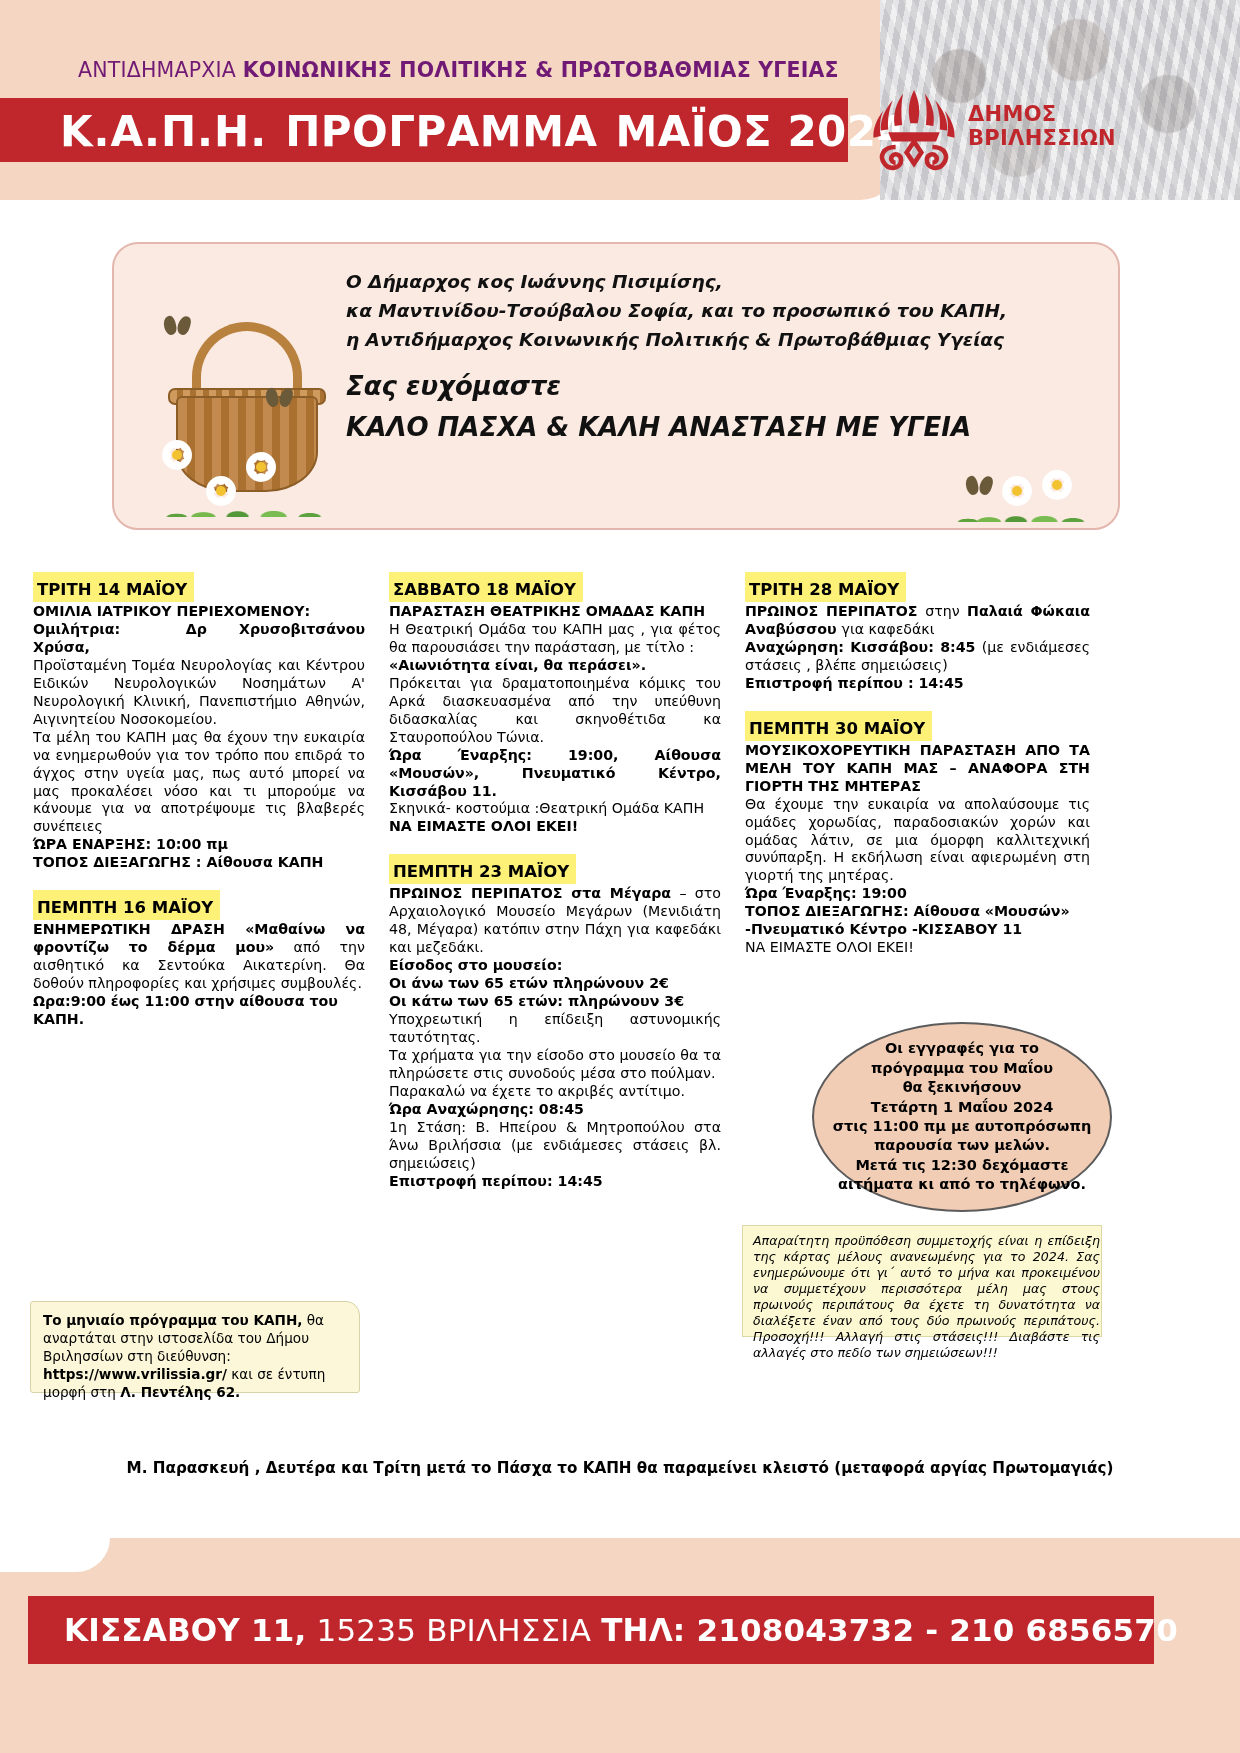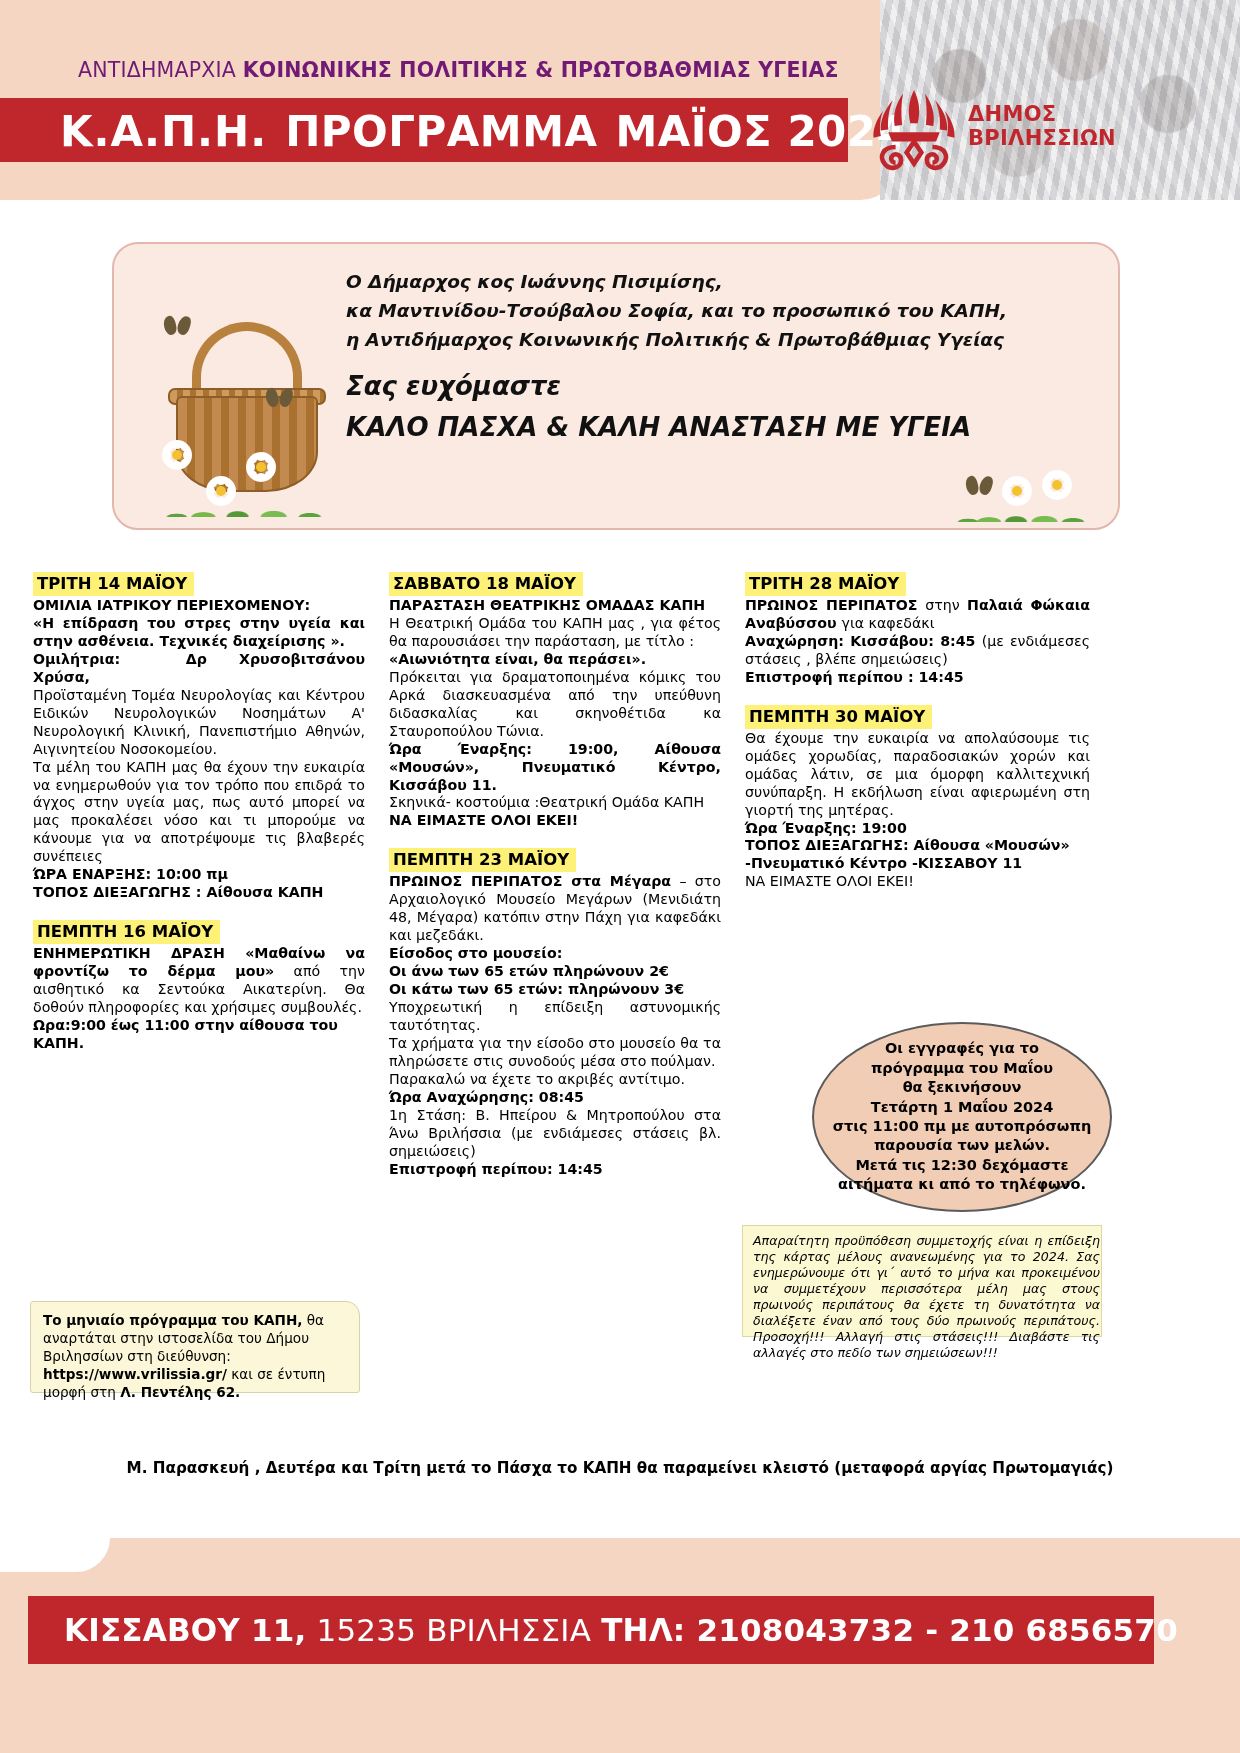--- a/index.html
+++ b/index.html
@@ -133,21 +133,21 @@
 
   
   .cols { position:absolute; left:0; top:572px; width:1240px; }
   .col { position:absolute; top:0; }
   .col1 { left:33px;  width:332px; }
   .col2 { left:389px; width:332px; }
   .col3 { left:745px; width:345px; }
 
   .daybar {
     display:inline-block; background:#fdf178; color:#000;
-    font-weight:bold; font-size:16.5px; padding:2px 7px 3px 4px;
+    font-weight:bold; font-size:16.5px; padding:8px 7px 3px 4px;
     margin-bottom:1px;
   }
   .p  { font-size:14.2px; line-height:1.265; color:#000; text-align:justify; margin:0; }
   .pb { font-weight:bold; }
   .pi { }
   .nowrap-left { text-align:left; }
   .gap-md { height:18px; }
 
   
   .note-box {
@@ -275,21 +275,20 @@
   </div>
 </div>
 
 <div class="cols">
 
   <div class="col col1">
 
     <div>
       <div class="daybar">ΤΡΙΤΗ 14 ΜΑΪΟΥ</div>
       <p class="p pb nowrap-left">ΟΜΙΛΙΑ ΙΑΤΡΙΚΟΥ ΠΕΡΙΕΧΟΜΕΝΟΥ:</p>
-      <p class="p pb">«Η επίδραση του στρες στην υγεία και στην ασθένεια. Τεχνικές διαχείρισης ».</p>
       <p class="p">
         <span class="pb">Ομιλήτρια:</span>
         <span class="pb" style="padding-left:34px;">Δρ Χρυσοβιτσάνου Χρύσα,</span>
       </p>
       <p class="p">Προϊσταμένη Τομέα Νευρολογίας και Κέντρου Ειδικών Νευρολογικών Νοσημάτων Α' Νευρολογική Κλινική, Πανεπιστήμιο Αθηνών, Αιγινητείου Νοσοκομείου.</p>
       <p class="p pi">Τα μέλη του ΚΑΠΗ μας θα έχουν την ευκαιρία να ενημερωθούν για τον τρόπο που επιδρά το άγχος στην υγεία μας, πως αυτό μπορεί να μας προκαλέσει νόσο και τι μπορούμε να κάνουμε για να αποτρέψουμε τις  βλαβερές συνέπειες</p>
       <p class="p pb nowrap-left">ΏΡΑ ΕΝΑΡΞΗΣ: 10:00 πμ</p>
       <p class="p pb nowrap-left">ΤΟΠΟΣ ΔΙΕΞΑΓΩΓΗΣ : Αίθουσα ΚΑΠΗ</p>
     </div>
 
@@ -348,20 +347,21 @@
       <p class="p">
         <span class="pb">Αναχώρηση: Κισσάβου:  8:45 </span><span>(με ενδιάμεσες στάσεις , βλέπε σημειώσεις)</span>
       </p>
       <p class="p pb nowrap-left">Επιστροφή περίπου : 14:45</p>
     </div>
 
     <div class="gap-md"></div>
 
     <div>
       <div class="daybar">ΠΕΜΠΤΗ  30 ΜΑΪΟΥ</div>
+      <p class="p pb">ΜΟΥΣΙΚΟΧΟΡΕΥΤΙΚΗ ΠΑΡΑΣΤΑΣΗ ΑΠΟ ΤΑ ΜΕΛΗ ΤΟΥ ΚΑΠΗ ΜΑΣ – ΑΝΑΦΟΡΑ ΣΤΗ ΓΙΟΡΤΗ ΤΗΣ ΜΗΤΕΡΑΣ</p>
       <p class="p pi">Θα έχουμε την ευκαιρία να απολαύσουμε τις ομάδες χορωδίας, παραδοσιακών χορών και ομάδας λάτιν, σε μια όμορφη καλλιτεχνική συνύπαρξη. Η εκδήλωση  είναι αφιερωμένη στη γιορτή της μητέρας.</p>
       <p class="p pb nowrap-left">Ώρα Έναρξης: 19:00</p>
       <p class="p pb nowrap-left">ΤΟΠΟΣ  ΔΙΕΞΑΓΩΓΗΣ:  Αίθουσα  «Μουσών»</p>
       <p class="p pb nowrap-left">-Πνευματικό Κέντρο -ΚΙΣΣΑΒΟΥ 11</p>
       <p class="p nowrap-left">ΝΑ ΕΙΜΑΣΤΕ ΟΛΟΙ ΕΚΕΙ!</p>
     </div>
   </div>
 </div>
 
 <div class="note-box">

